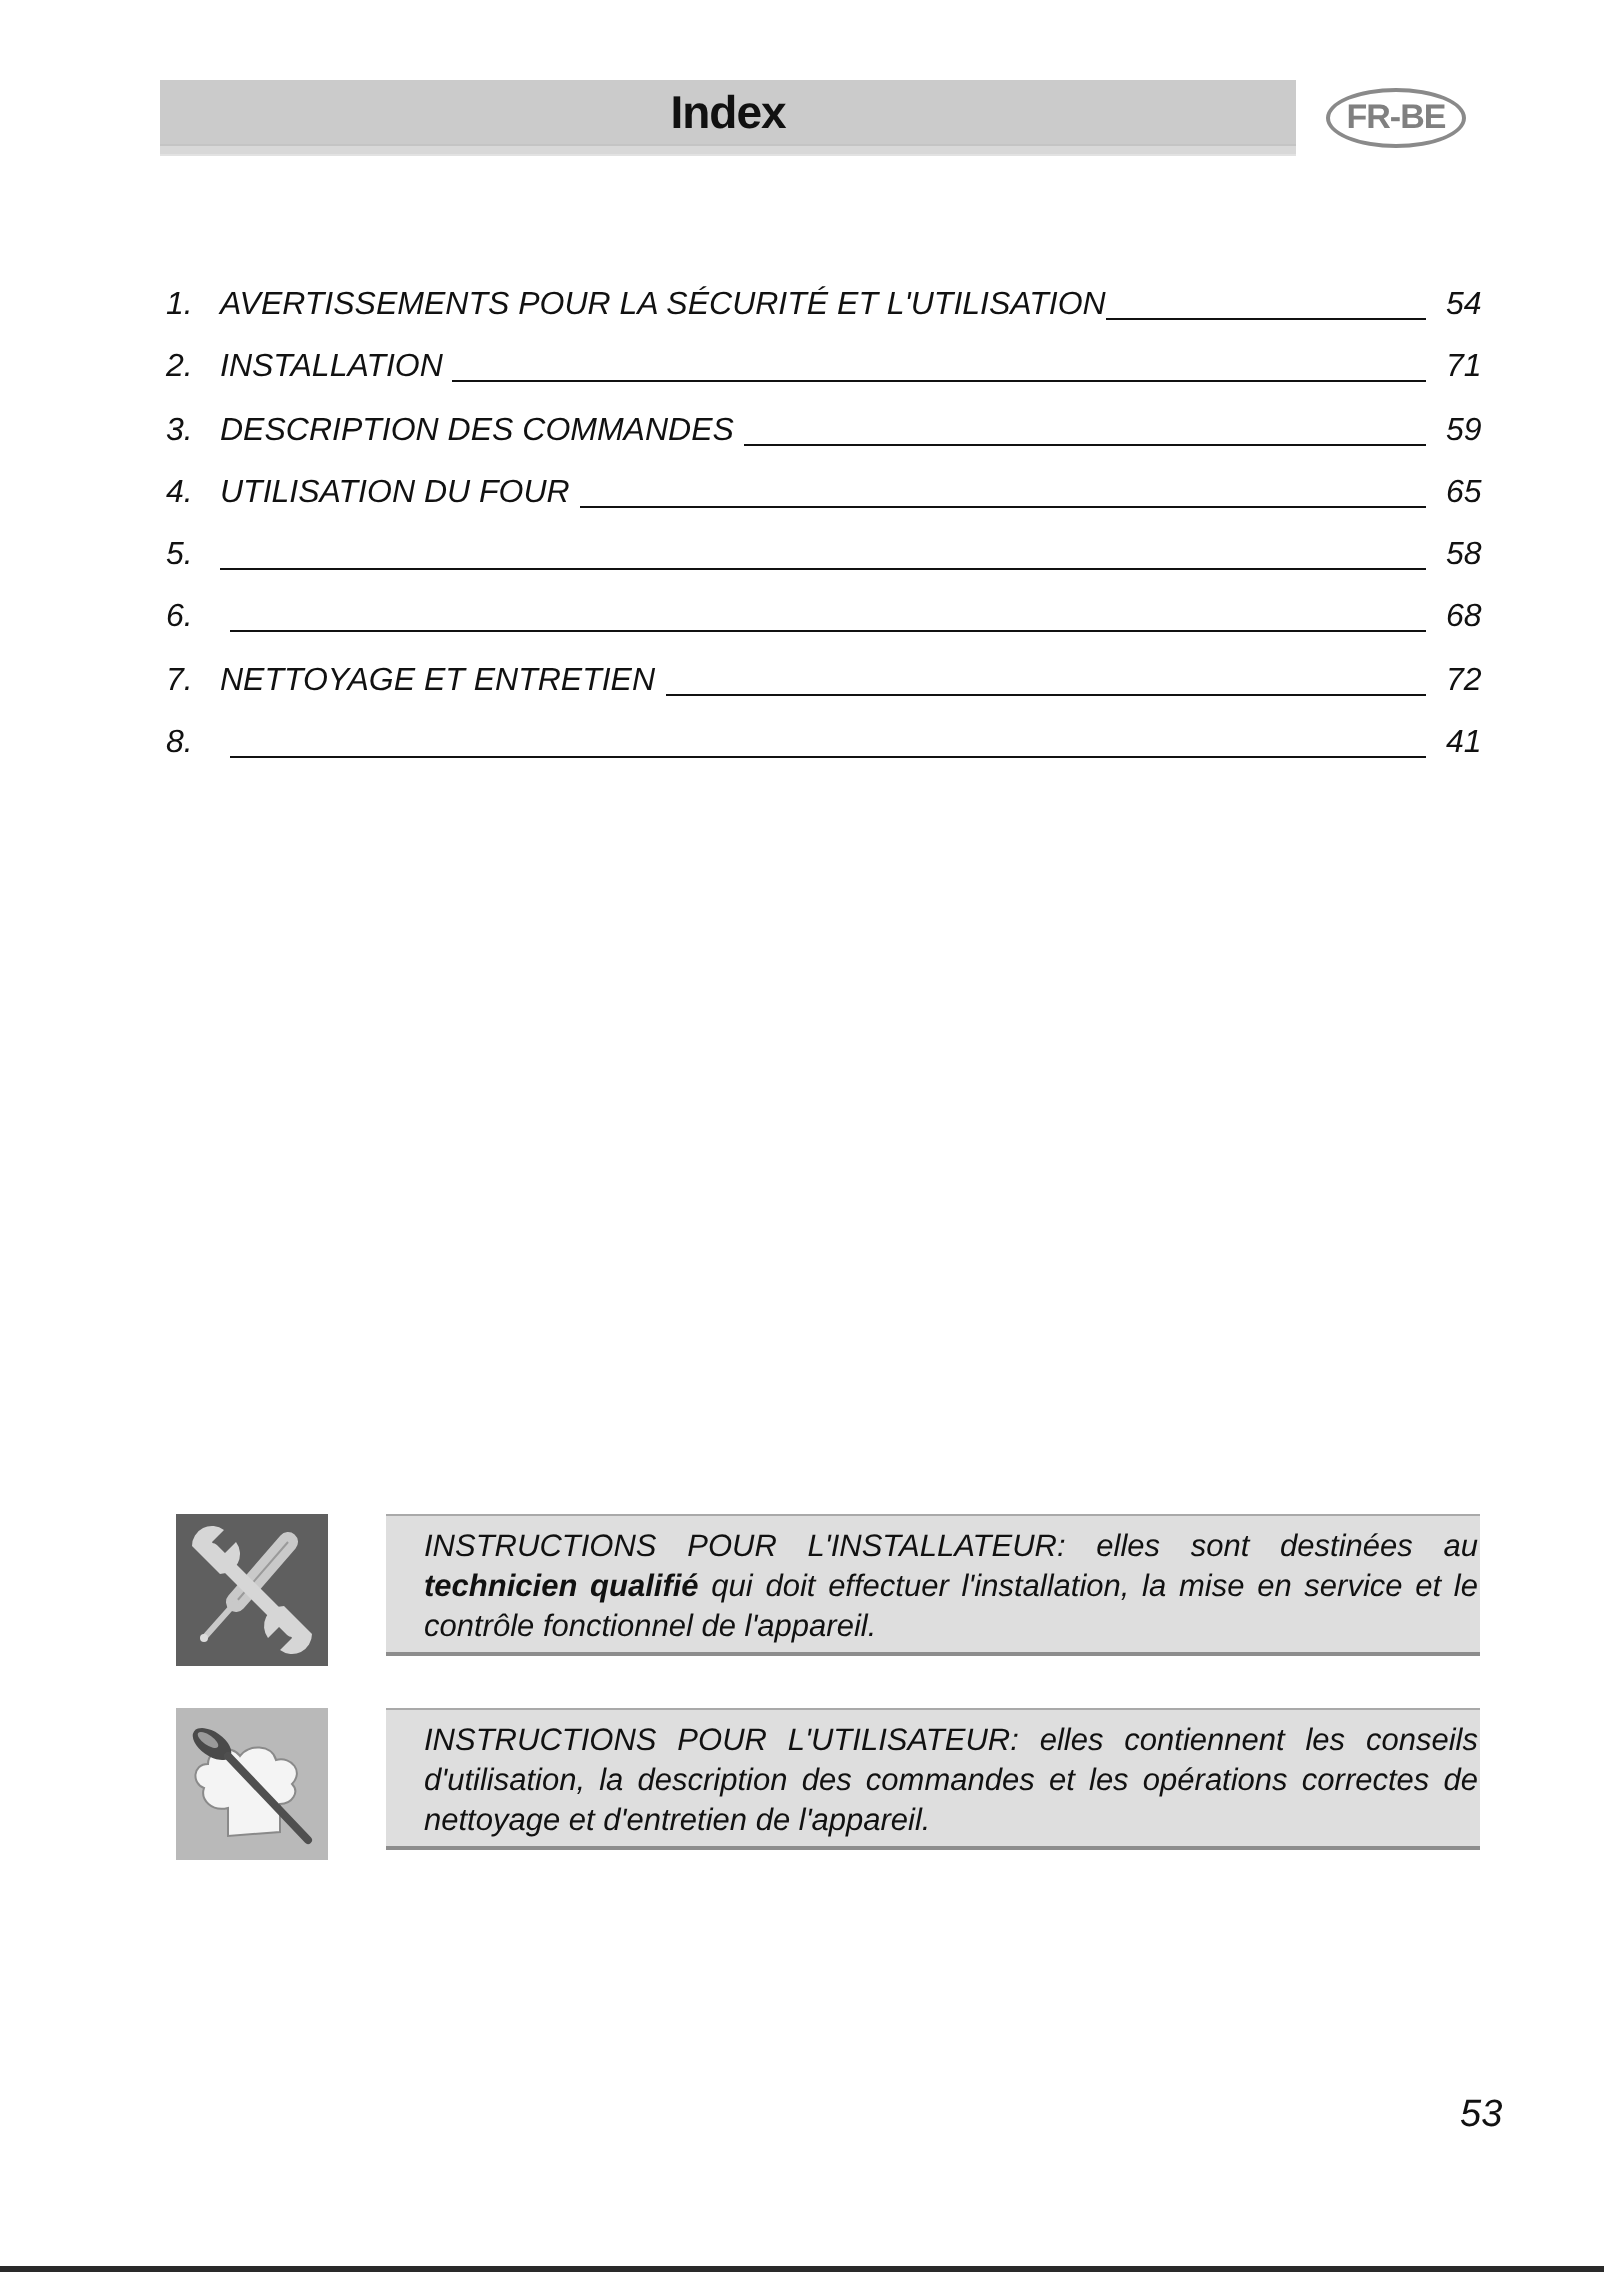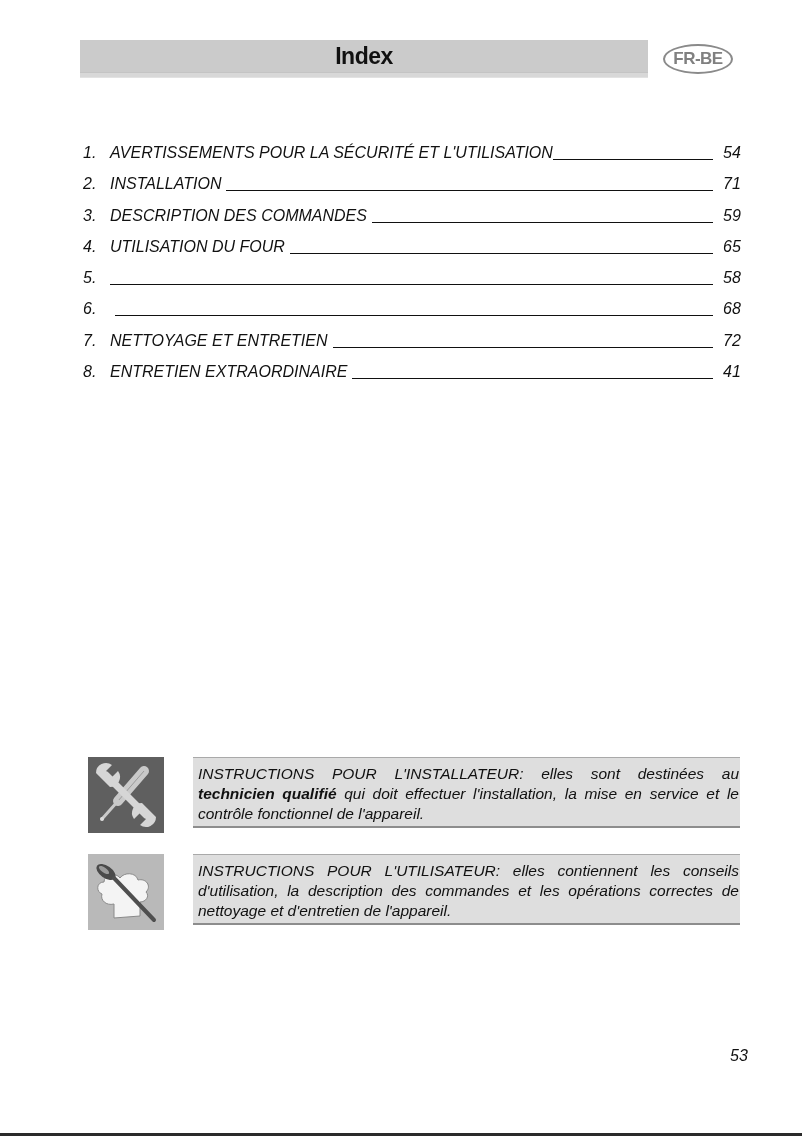--- a/index.html
+++ b/index.html
@@ -109,35 +109,35 @@
   .note-box {
     position: absolute;
     left: 105px;
     top: 0;
     width: 547px;
     height: 71px;
     background: #dedede;
     border-top: 1px solid #a9a9a9;
     border-bottom: 2px solid #8d8d8d;
     box-sizing: border-box;
-    padding: 6px 1px 0 5px;
+    padding: 6px 1px 0 19px;
     font-style: italic;
     font-size: 15.5px;
     line-height: 20px;
     text-align: justify;
     color: #111;
   }
   .note-box b { font-weight: bold; }
 
   .page-number {
     position: absolute;
     left: 730px;
     top: 1047px;
     font-style: italic;
-    font-size: 16px;
+    font-size: 19px;
     color: #111;
   }
   .bottom-rule {
     position: absolute;
     left: 0;
     right: 0;
     top: 1133px;
     height: 3px;
     background: #2a2a2a;
   }
@@ -186,21 +186,20 @@
     <span class="toc-page">68</span>
   </div>
   <div class="toc-row">
     <span class="toc-num">7.</span>
     <span class="toc-title">NETTOYAGE ET ENTRETIEN</span>
     <span class="toc-leader"></span>
     <span class="toc-page">72</span>
   </div>
   <div class="toc-row">
     <span class="toc-num">8.</span>
-    <span class="toc-title">ENTRETIEN EXTRAORDINAIRE</span>
     <span class="toc-leader"></span>
     <span class="toc-page">41</span>
   </div>
 </div>
 
 <div class="note" style="top:757px;">
   <div class="note-icon dark">
     <svg width="76" height="76" viewBox="0 0 76 76">
 
       <g>

